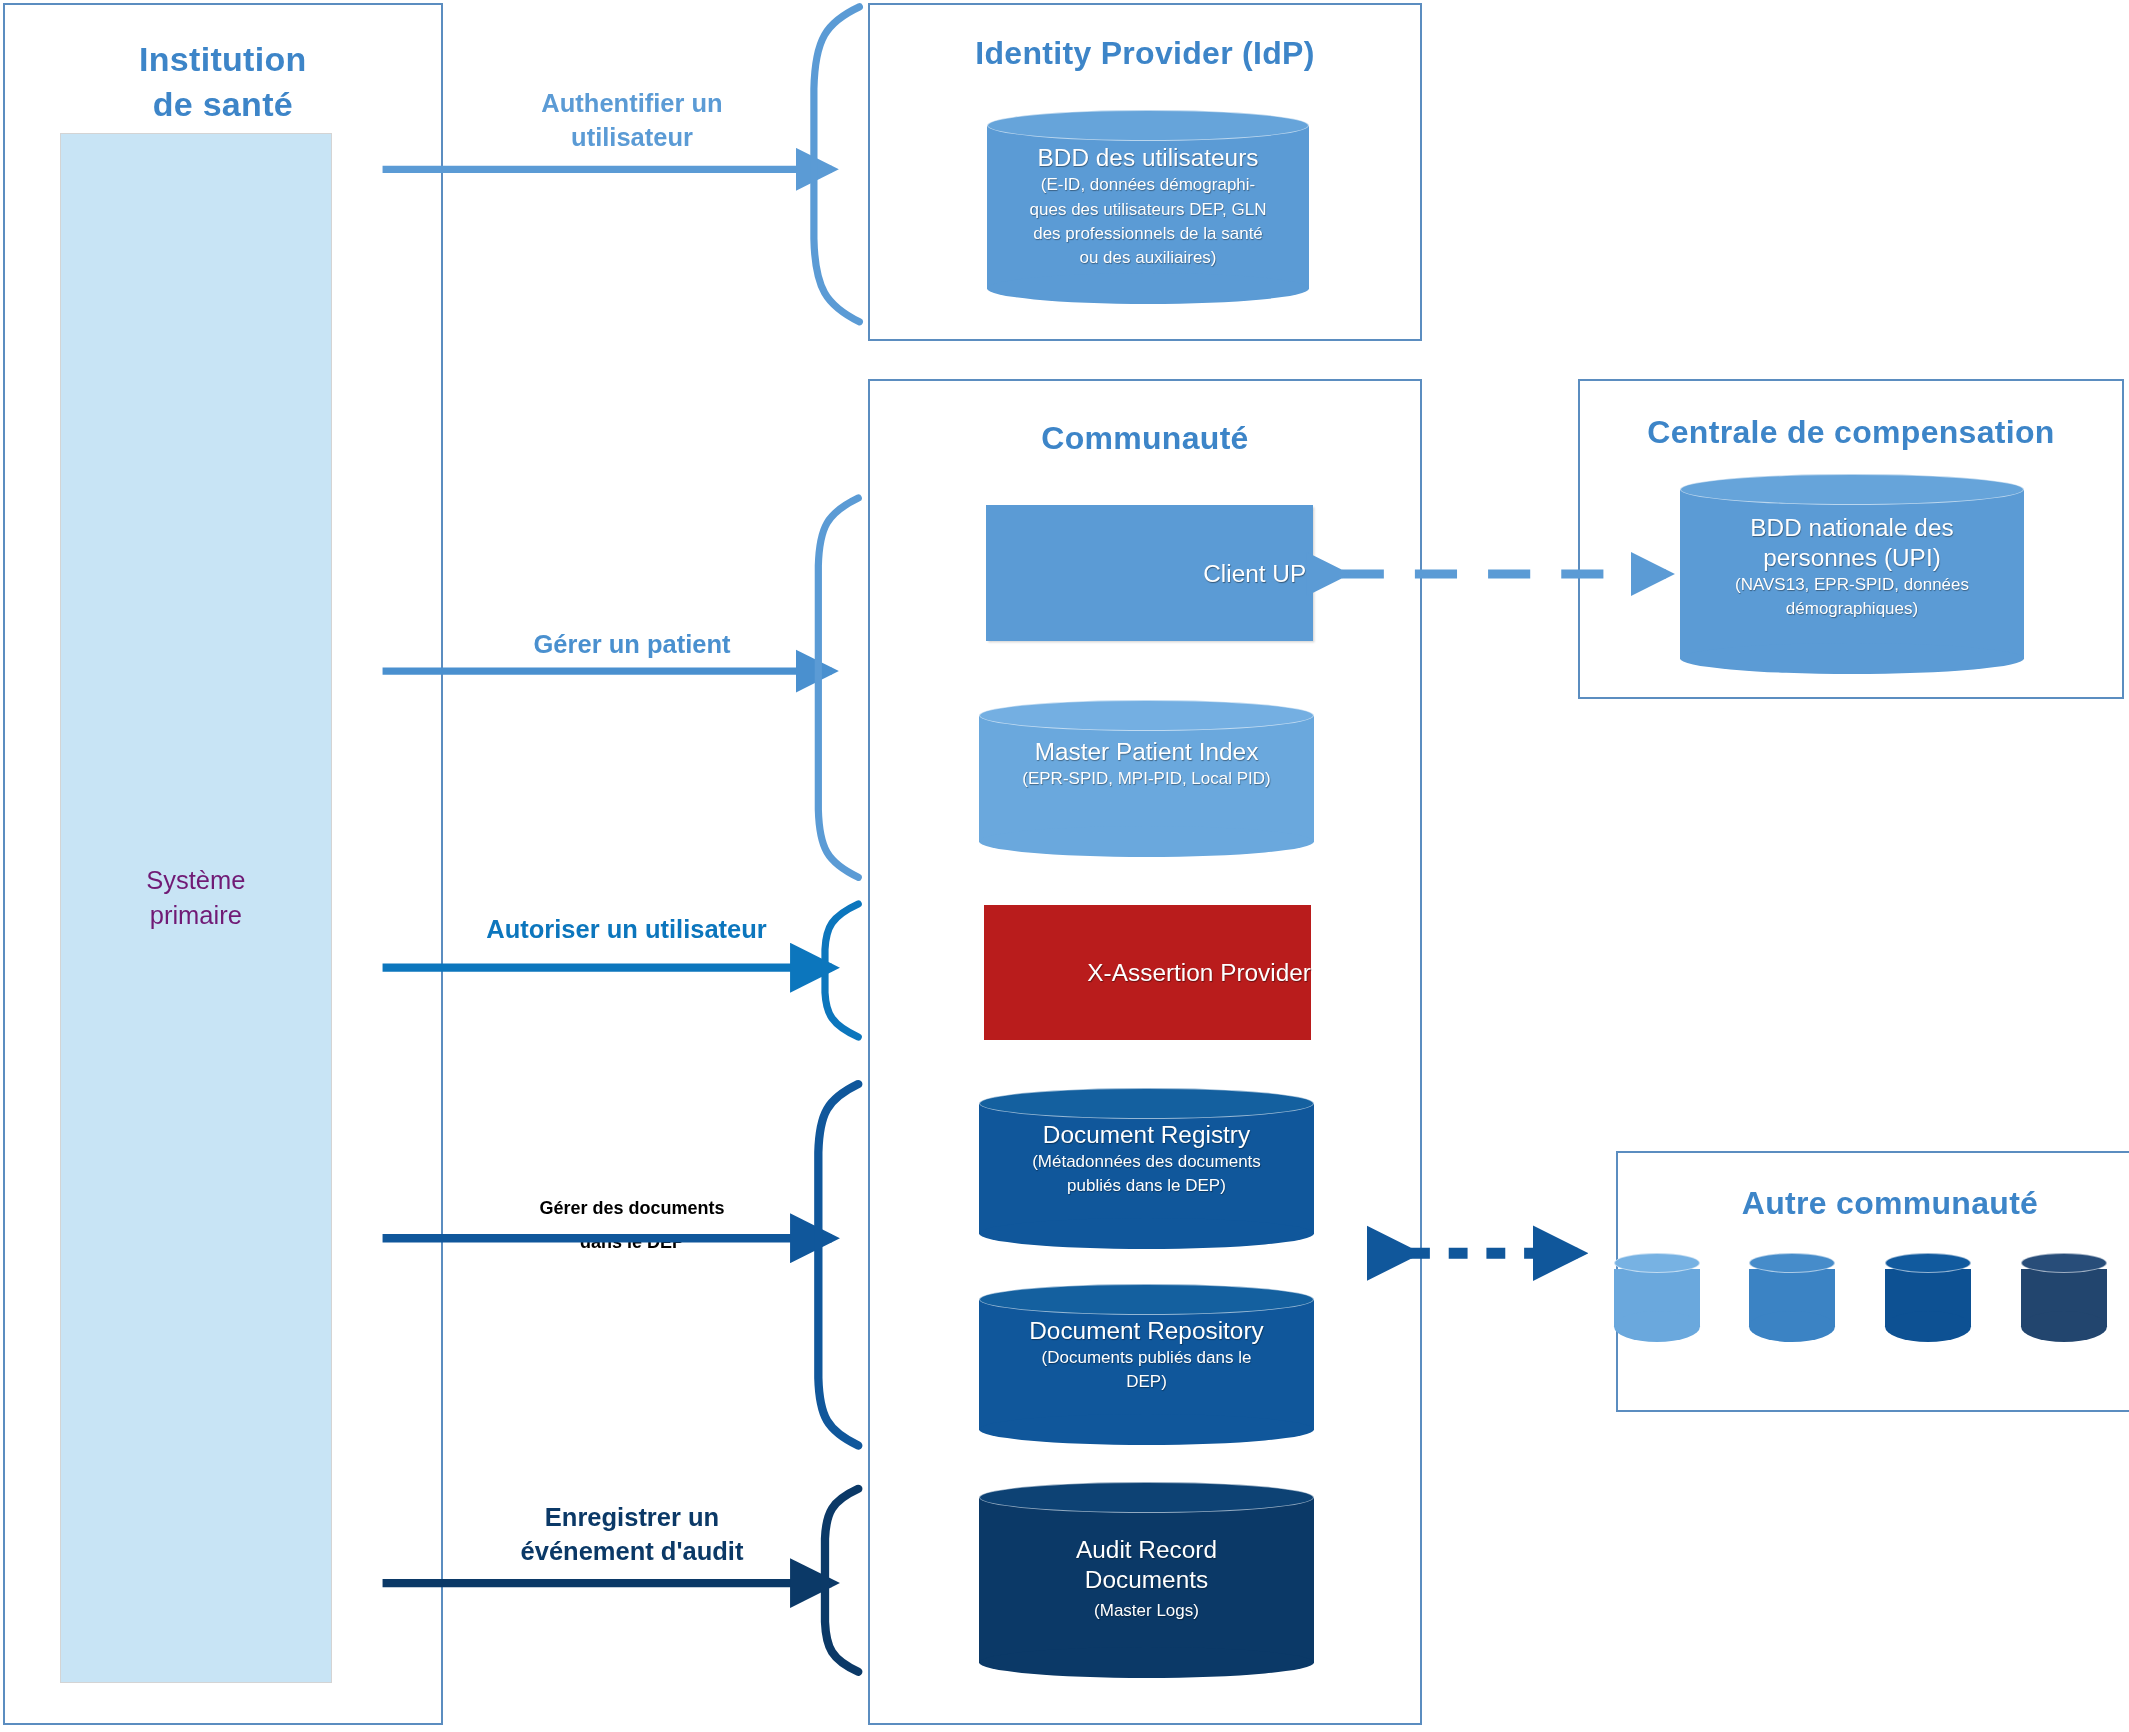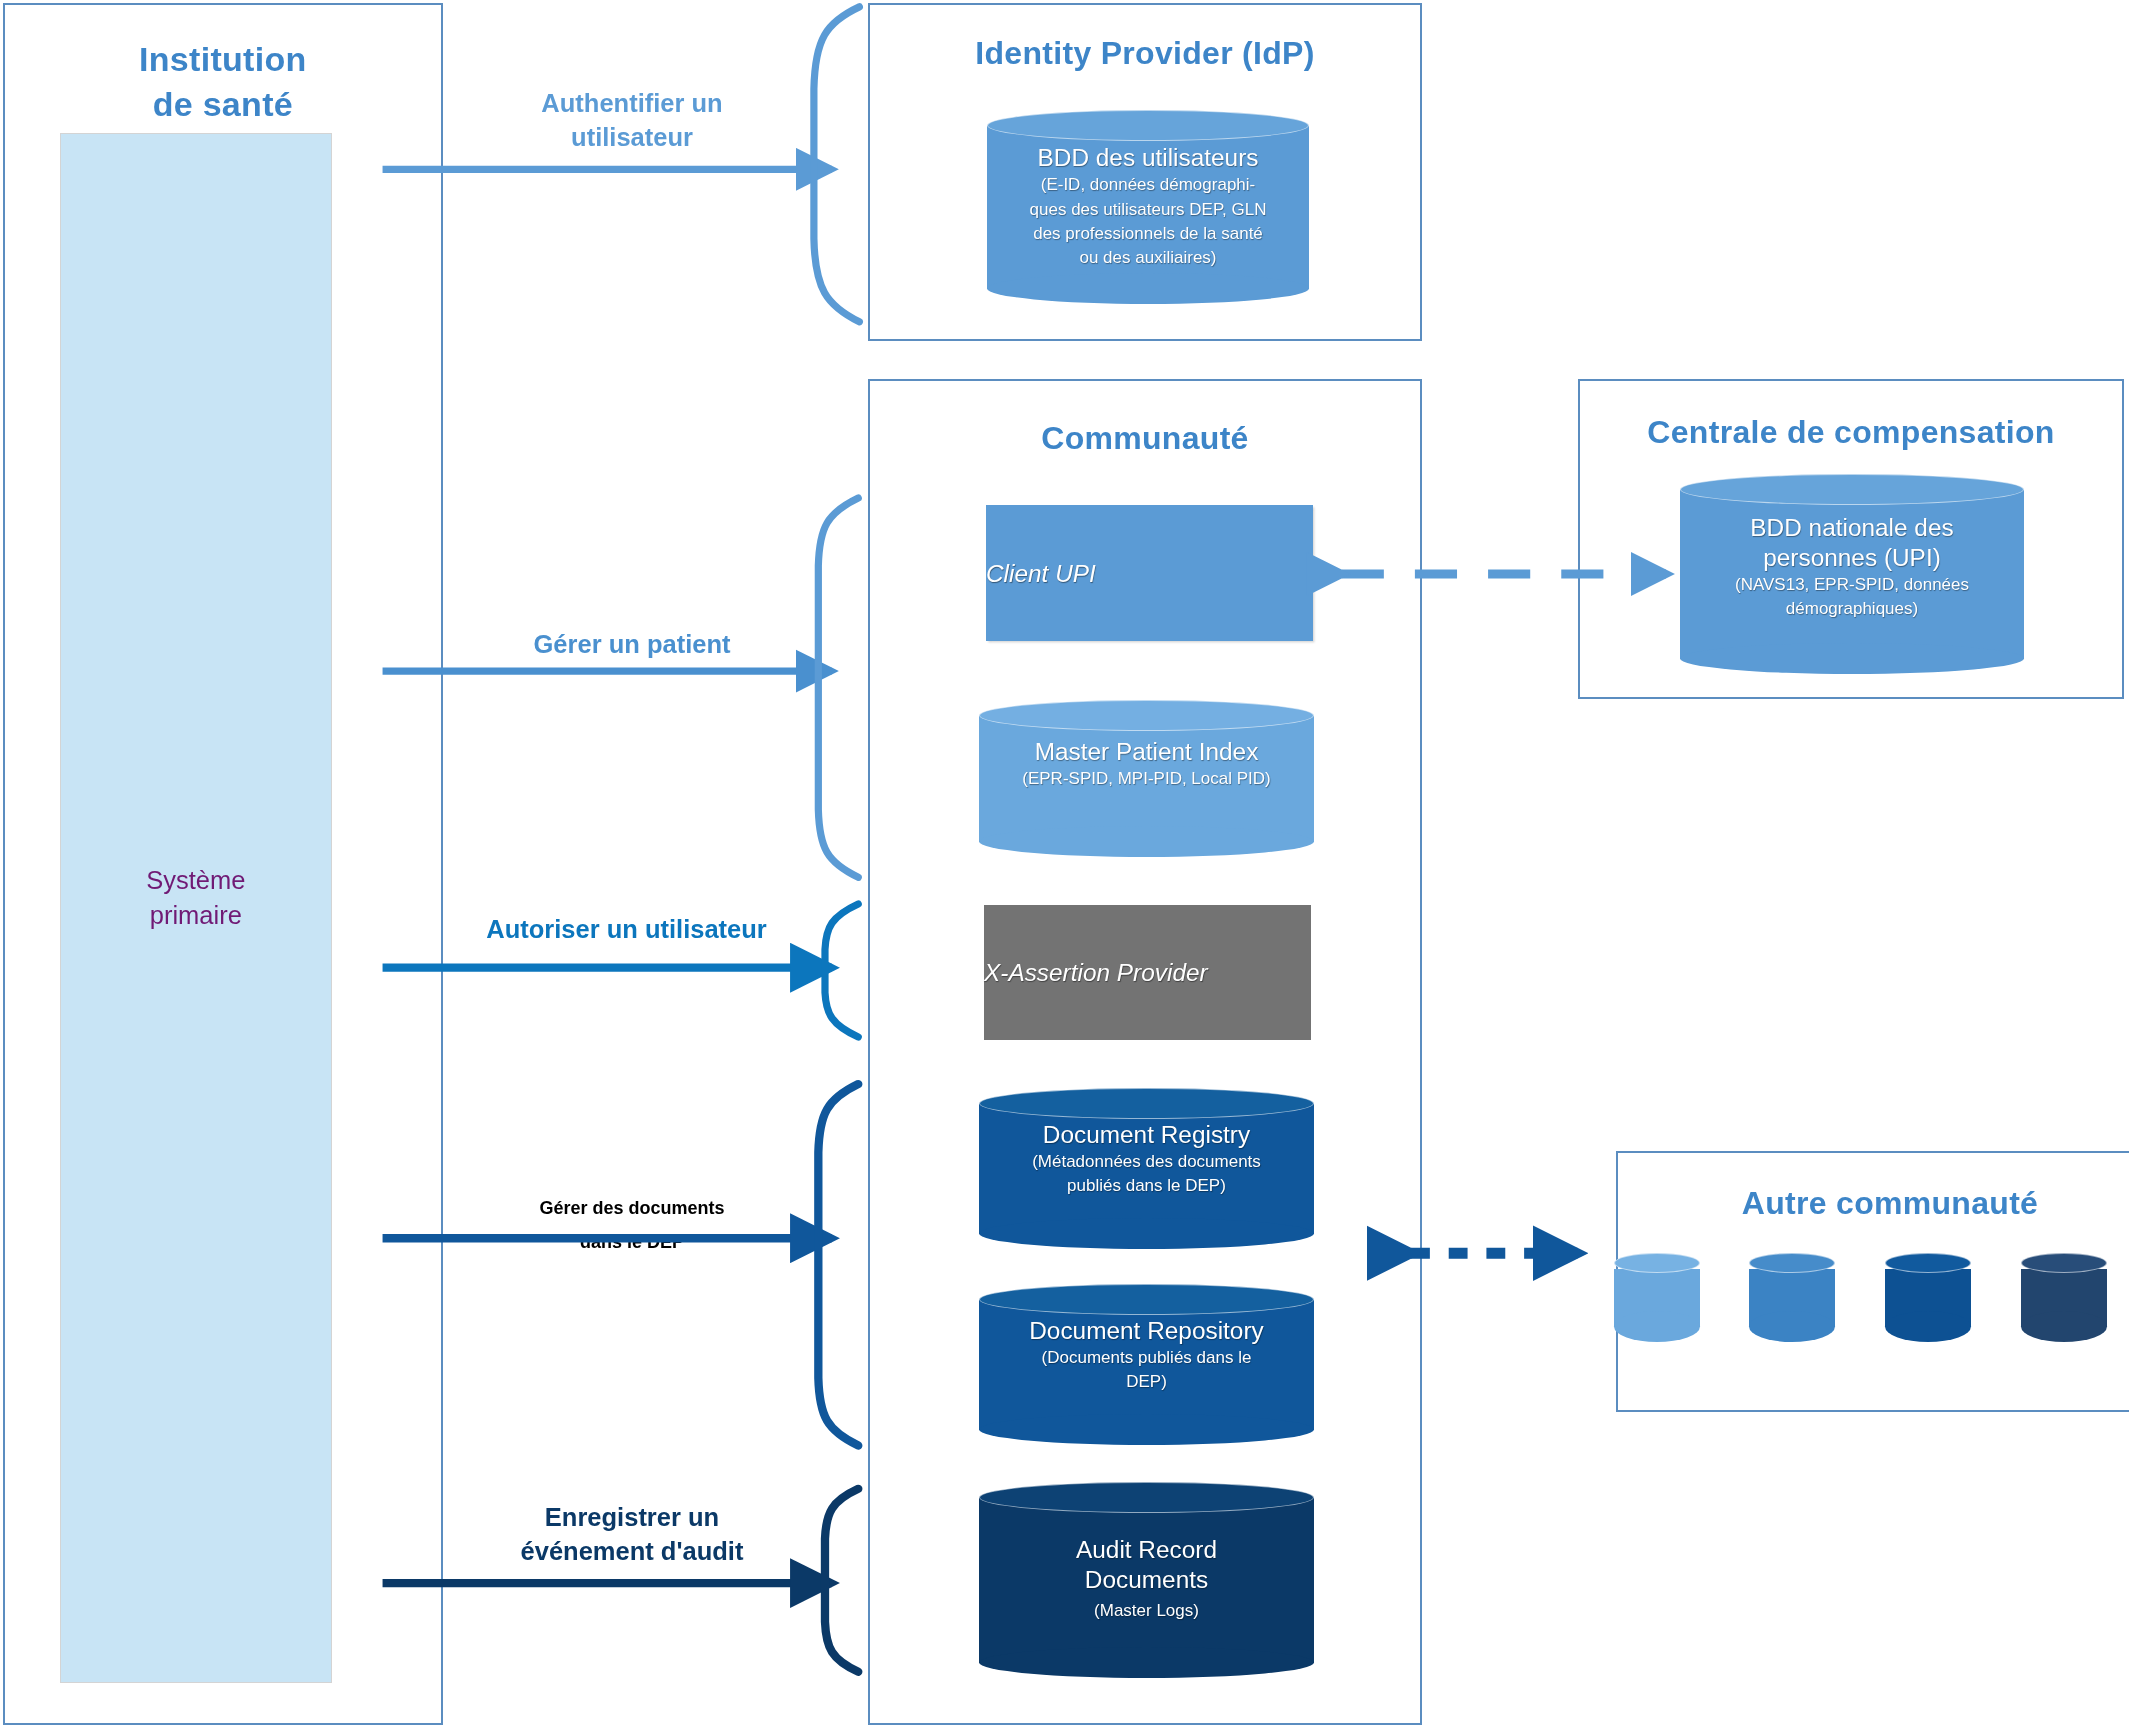--- a/index.html
+++ b/index.html
@@ -28,21 +28,21 @@
   
   #clearing-box{left:1578px;top:379px;width:546px;height:320px;}
   #clearing-title{top:33px;font-size:32px;}
 
   
   #other-box{left:1616px;top:1151px;width:548px;height:261px;}
   #other-title{top:32px;font-size:32px;}
 
   
   .rect-node{position:absolute;box-sizing:border-box;display:flex;flex-direction:column;
-     align-items:flex-start;justify-content:center;color:#fff;text-align:center;font-style:italic;}
+     align-items:flex-end;justify-content:center;color:#fff;text-align:center;}
   .rect-node .t1{font-size:24.4px;line-height:29px;text-shadow:0.6px 0.6px 1.1px rgba(0,0,0,.45);}
 
   
   .cyl{position:absolute;}
   .cyl .body{position:absolute;left:0;right:0;top:15.5px;bottom:15.5px;}
   .cyl .top{position:absolute;left:0;right:0;top:0;height:31px;border-radius:50%;
       border:1.1px solid rgba(255,255,255,.55);box-sizing:border-box;}
   .cyl .bot{position:absolute;left:0;right:0;bottom:0;height:31px;border-radius:50%;}
   .cyl .label{position:absolute;left:0;right:0;top:0;bottom:0;display:flex;flex-direction:column;
       align-items:center;justify-content:center;color:#fff;text-align:center;padding:0 7.8px;
@@ -101,21 +101,21 @@
   <div class="cyl" style="left:979px;top:700px;width:335px;height:157px;">
     <div class="body" style="background:#6aa8dd;"></div>
     <div class="bot" style="background:#6aa8dd;"></div>
     <div class="top" style="background:#74afe2;"></div>
     <div class="label" style="justify-content:flex-start;padding-top:37px;">
       <div class="t1">Master Patient Index</div>
       <div class="t2">(EPR-SPID, MPI-PID, Local PID)</div>
     </div>
   </div>
 
-  <div class="rect-node" style="left:984px;top:905px;width:327px;height:135px;background:#737373;">
+  <div class="rect-node" style="left:984px;top:905px;width:327px;height:135px;background:#b91c1c;">
     <div class="t1">X-Assertion Provider</div>
   </div>
 
   <div class="cyl" style="left:979px;top:1088px;width:335px;height:161px;">
     <div class="body" style="background:#10579b;"></div>
     <div class="bot" style="background:#10579b;"></div>
     <div class="top" style="background:#14609f;"></div>
     <div class="label" style="justify-content:flex-start;padding-top:32px;">
       <div class="t1">Document Registry</div>
       <div class="t2">(Métadonnées des documents</div>

